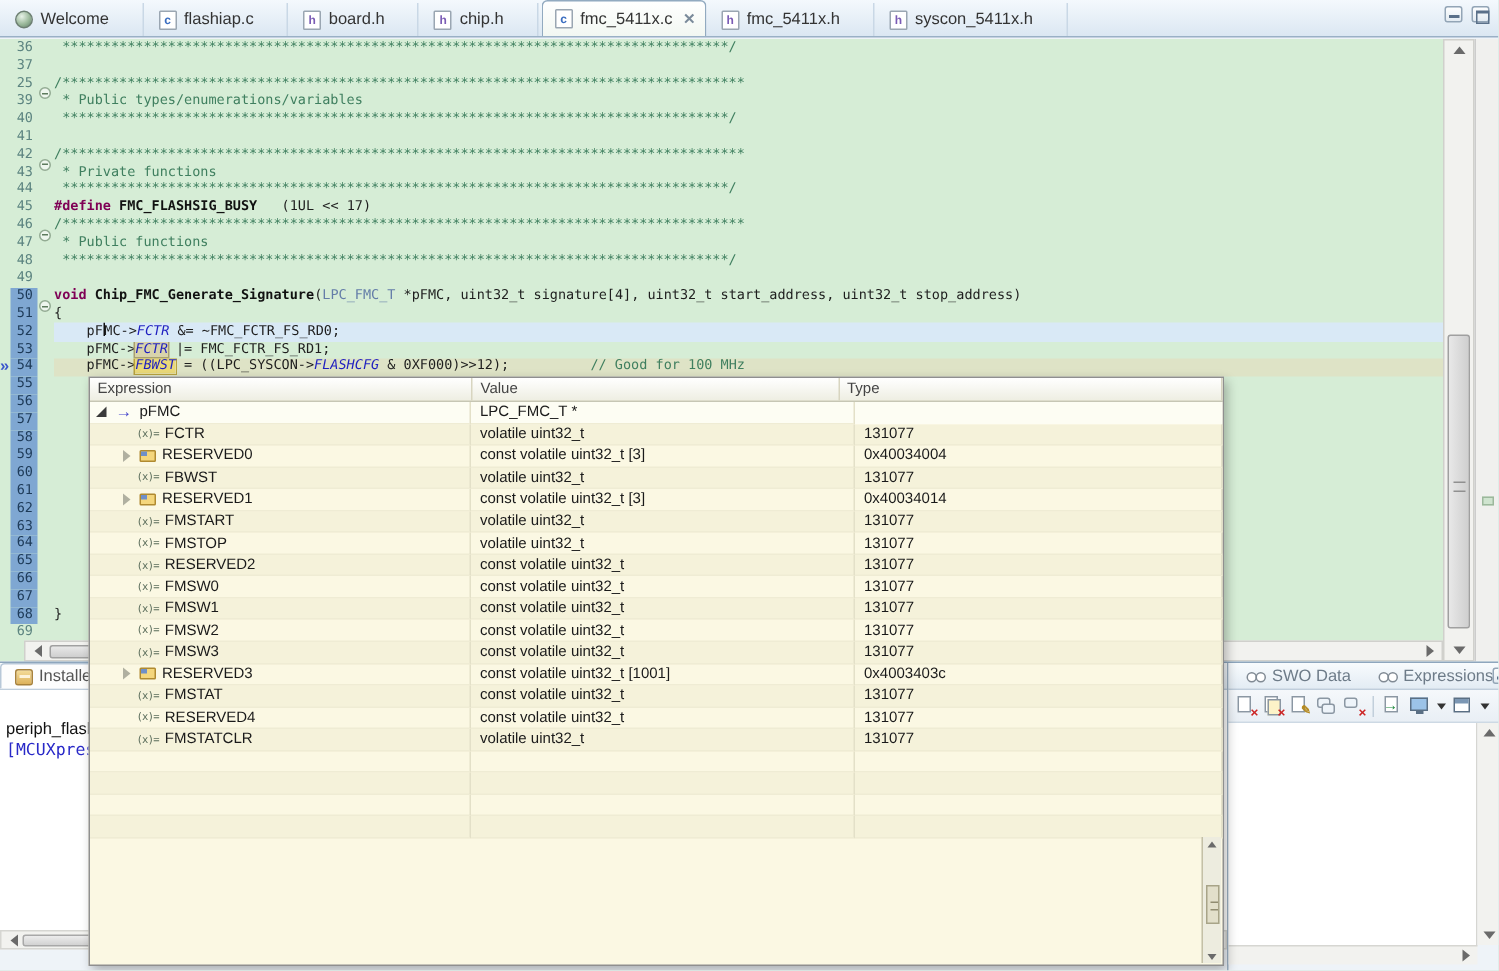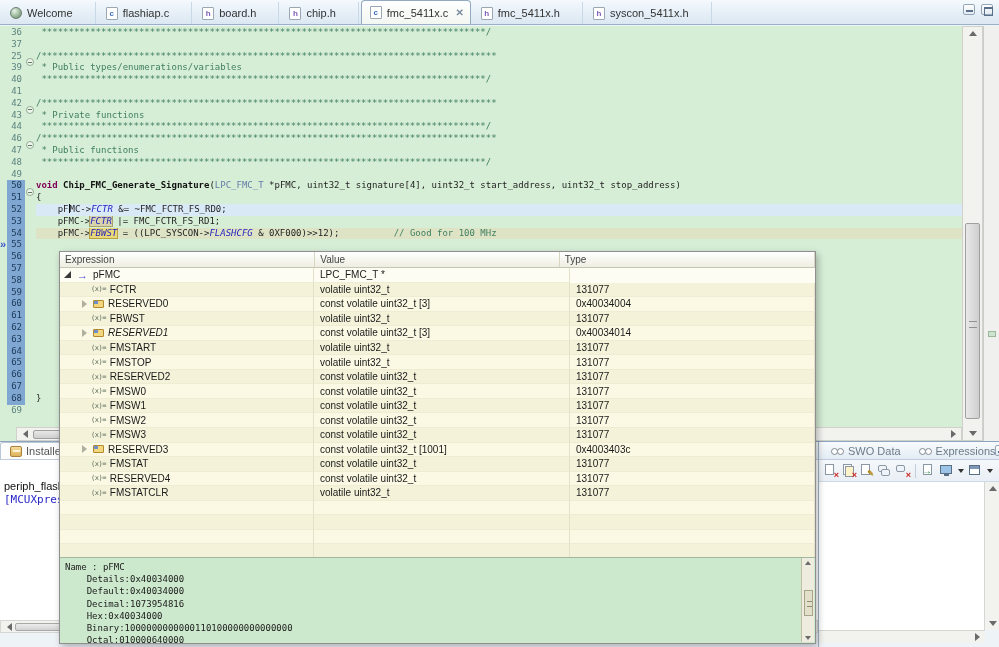--- a/index.html
+++ b/index.html
@@ -228,20 +228,26 @@
           <div class="ann"></div>
           <div class="num">43</div>
           <div class="fold"></div>
           <div class="code"><span class="cm"> * Private functions</span></div>
         </div>
         <div class="eline">
           <div class="ann"></div>
           <div class="num">44</div>
           <div class="fold"></div>
           <div class="code"><span class="cm"> **********************************************************************************/</span></div>
+        </div>
+        <div class="eline">
+          <div class="ann"></div>
+          <div class="num">45</div>
+          <div class="fold"></div>
+          <div class="code"><span class="kw">#define</span><span class="fn"> FMC_FLASHSIG_BUSY</span><span class="pl">   (1UL &lt;&lt; 17)</span></div>
         </div>
         <div class="eline">
           <div class="ann"></div>
           <div class="num">46</div>
           <div class="fold">
             <span class="foldicon"></span>
           </div>
           <div class="code"><span class="cm">/************************************************************************************</span></div>
         </div>
         <div class="eline">
@@ -537,21 +543,21 @@
           <div class="pcell cexp" style="width: 254px;">
             <span class="ind" style="width: 16px;"></span>
             <span class="exp-none"></span>
             <span class="ic-var">(x)=</span>
             <span>FBWST</span>
           </div>
           <div class="pcell ctyp" style="width: 256px;">volatile uint32_t</div>
           <div class="pcell cval" style="width: 245px;">131077</div>
         </div>
         <div class="prow">
-          <div class="pcell cexp" style="width: 254px; font-style: italic;">
+          <div class="pcell cexp" style="width: 254px;">
             <span class="ind" style="width: 16px;"></span>
             <span class="exp-closed"></span>
             <span class="ic-struct"></span>
             <span>RESERVED1</span>
           </div>
           <div class="pcell ctyp" style="width: 256px;">const volatile uint32_t [3]</div>
           <div class="pcell cval" style="width: 245px;">0x40034014</div>
         </div>
         <div class="prow alt">
           <div class="pcell cexp" style="width: 254px;">
@@ -677,21 +683,20 @@
           <div class="pcell cexp" style="width: 254px;"></div>
           <div class="pcell ctyp" style="width: 256px;"></div>
           <div class="pcell cval" style="width: 245px;"></div>
         </div>
         <div class="prow alt">
           <div class="pcell cexp" style="width: 254px;"></div>
           <div class="pcell ctyp" style="width: 256px;"></div>
           <div class="pcell cval" style="width: 245px;"></div>
         </div>
       </div>
-    <div id="pdetail"><div>Name : pFMC</div><div>    Details:0x40034000</div><div>    Default:0x40034000</div><div>    Decimal:1073954816</div><div>    Hex:0x40034000</div><div>    Binary:1000000000000110100000000000000</div><div>    Octal:010000640000</div></div>
     <div id="pdsb">
       <div class="sbarrow" style="top:0;height:9px">
           <span class="tri-up" style="border-left-width:3px;border-right-width:3px;border-bottom-width:4px"></span>
         </div>
       <div id="pdthumb"></div>
       <div class="sbarrow" style="bottom:0;height:9px">
           <span class="tri-down" style="border-left-width:3px;border-right-width:3px;border-top-width:4px"></span>
         </div>
     </div>
   </div>

